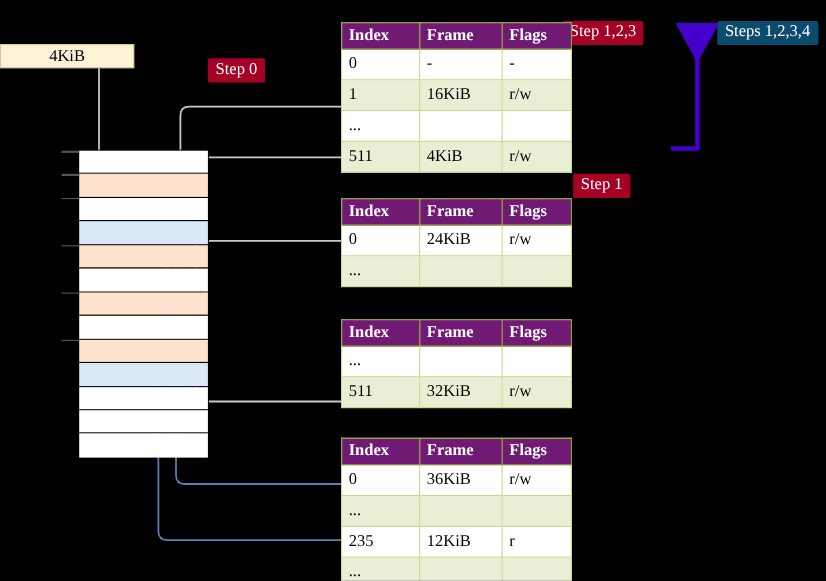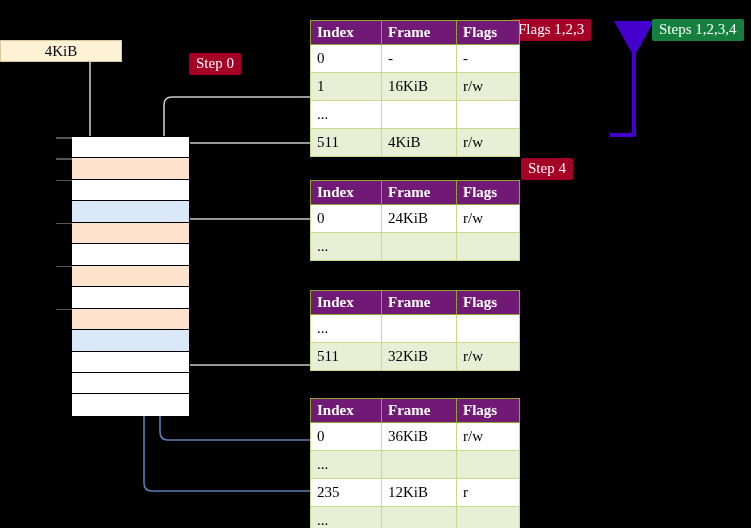--- a/index.html
+++ b/index.html
@@ -21,21 +21,21 @@
     position: absolute;
     color: #ffffff;
     font-family: "Liberation Serif", serif;
     font-size: 15px;
     line-height: 17px;
     padding: 2px 7px 3px 7px;
     white-space: nowrap;
     border-radius: 2px;
   }
   .badge-red    { background: #a50026; }
-  .badge-blue   { background: #15803d; }
+  .badge-blue   { background: #0c4a6e; }
 
   
   .kib-box {
     position: absolute;
     background: #fdf1d6;
     border: 1px solid #d8c79a;
     color: #000000;
     font-family: "Liberation Serif", serif;
     font-size: 15px;
     display: flex;
@@ -167,29 +167,29 @@
 
   <div class="kib-box" style="left:0px; top:40px; width:120px; height:20px;">
     <span>4KiB</span>
   </div>
 
   <div class="badge badge-red" style="left:189px; top:53px;text-align:center;">
     <span>Step 0</span>
   </div>
 
   <div class="badge badge-red" style="left:511px; top:19px;">
-    <span>Flags 1,2,3</span>
+    <span>Step 1,2,3</span>
   </div>
 
   <div class="badge badge-blue" style="left:652px; top:19px;">
     <span>Steps 1,2,3,4</span>
   </div>
 
   <div class="badge badge-red" style="left:521px; top:158px;">
-    <span>Step 4</span>
+    <span>Step 1</span>
   </div>
 
   <div class="memgrid" id="memgrid">
       <div class="memrow c-white" style="height: 21.4615px; position: relative;">
         <div class="tick" style="top: 0px;"></div>
       </div>
       <div class="memrow c-orange" style="height: 21.4615px; position: relative;">
         <div class="tick" style="top: 0px;"></div>
       </div>
       <div class="memrow c-white" style="height: 21.4615px; position: relative;">

